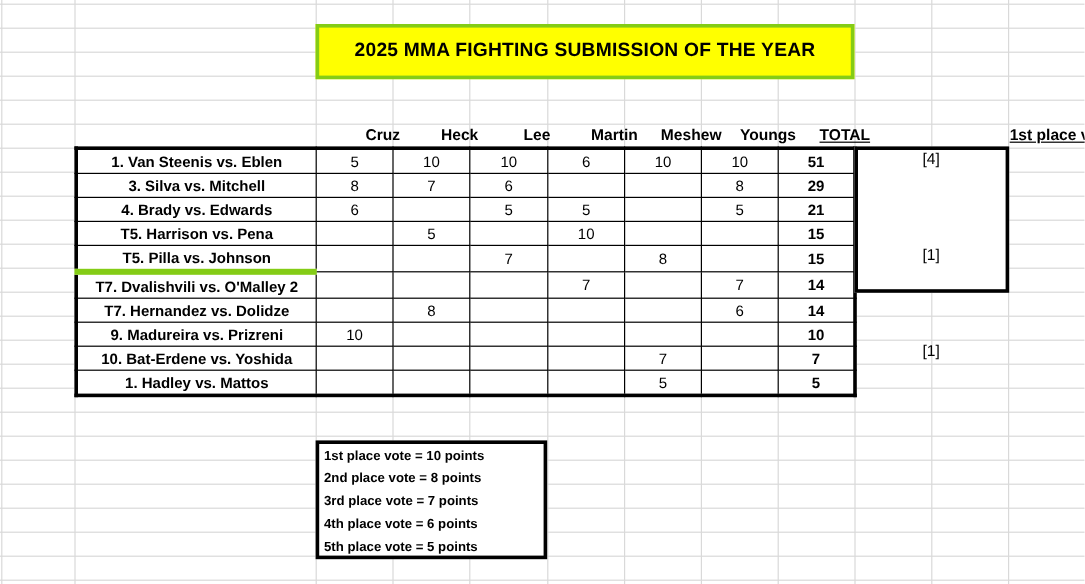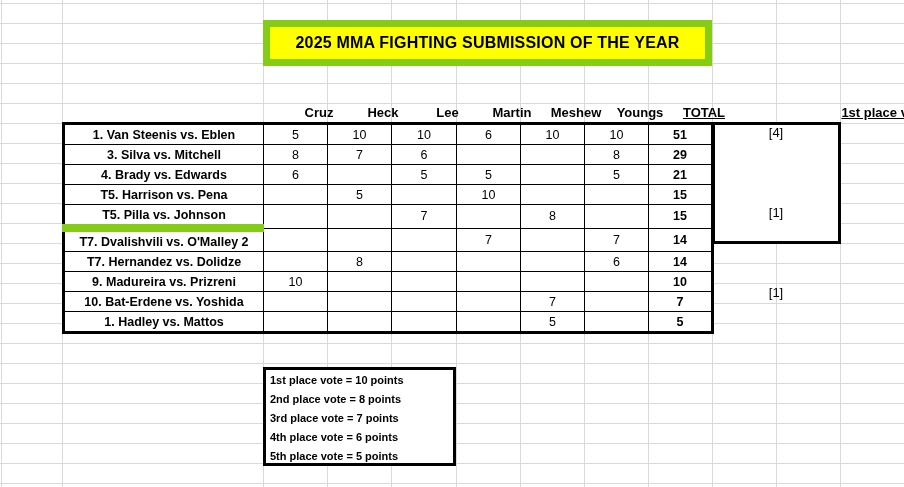--- a/index.html
+++ b/index.html
@@ -5,40 +5,40 @@
   html,body{margin:0;padding:0;background:#fff;}
   .sheet{
     position:relative;width:904px;height:487px;background:#ffffff;
     font-family:"Liberation Sans",sans-serif;overflow:hidden;color:#000;
   }
   .gl{position:absolute;background:#d9d9d9;}
   .glv{width:1px;top:0;height:487px;}
   .glh{height:1px;left:0;width:904px;}
   .title-box{
     position:absolute;left:263px;top:20px;width:449px;height:46px;
-    background:#FFFF00;border:7px solid #84cc16;box-sizing:border-box;
+    background:#FFFF00;border:3px solid #84cc16;box-sizing:border-box;
     display:flex;align-items:center;justify-content:center;
   }
   .title-box span{font-weight:bold;font-size:16px;letter-spacing:.2px;}
   .hcell{
     position:absolute;top:103px;height:20px;line-height:20px;
     text-align:center;font-weight:bold;font-size:13px;white-space:nowrap;margin-left:24px;
   }
   .hcell.u{text-decoration:underline;}
   table.score{
     position:absolute;left:62px;top:122px;border-collapse:collapse;
     table-layout:fixed;background:#fff;border:3px solid #000;
   }
   table.score tr{height:20px;}
   table.score td{
     border:1px solid #000;padding:0;font-size:12.5px;text-align:center;
     overflow:hidden;white-space:nowrap;height:19px;
   }
   td.name{text-align:left;font-weight:bold;padding-left:4px;border-right:2px solid #000;}
-  td.name.thickb{border-bottom:8px solid #84cc16;}
+  td.name.thickb{border-bottom:5px solid #84cc16;}
   td.total{font-weight:bold;}
   .votes-box{
     position:absolute;left:712px;top:122px;width:129px;height:122px;
     border:3px solid #000;box-sizing:border-box;background:#fff;
   }
   .vval{
     position:absolute;left:712px;width:128px;height:20px;line-height:20px;
     text-align:center;font-size:13px;
   }
   .legend-box{

